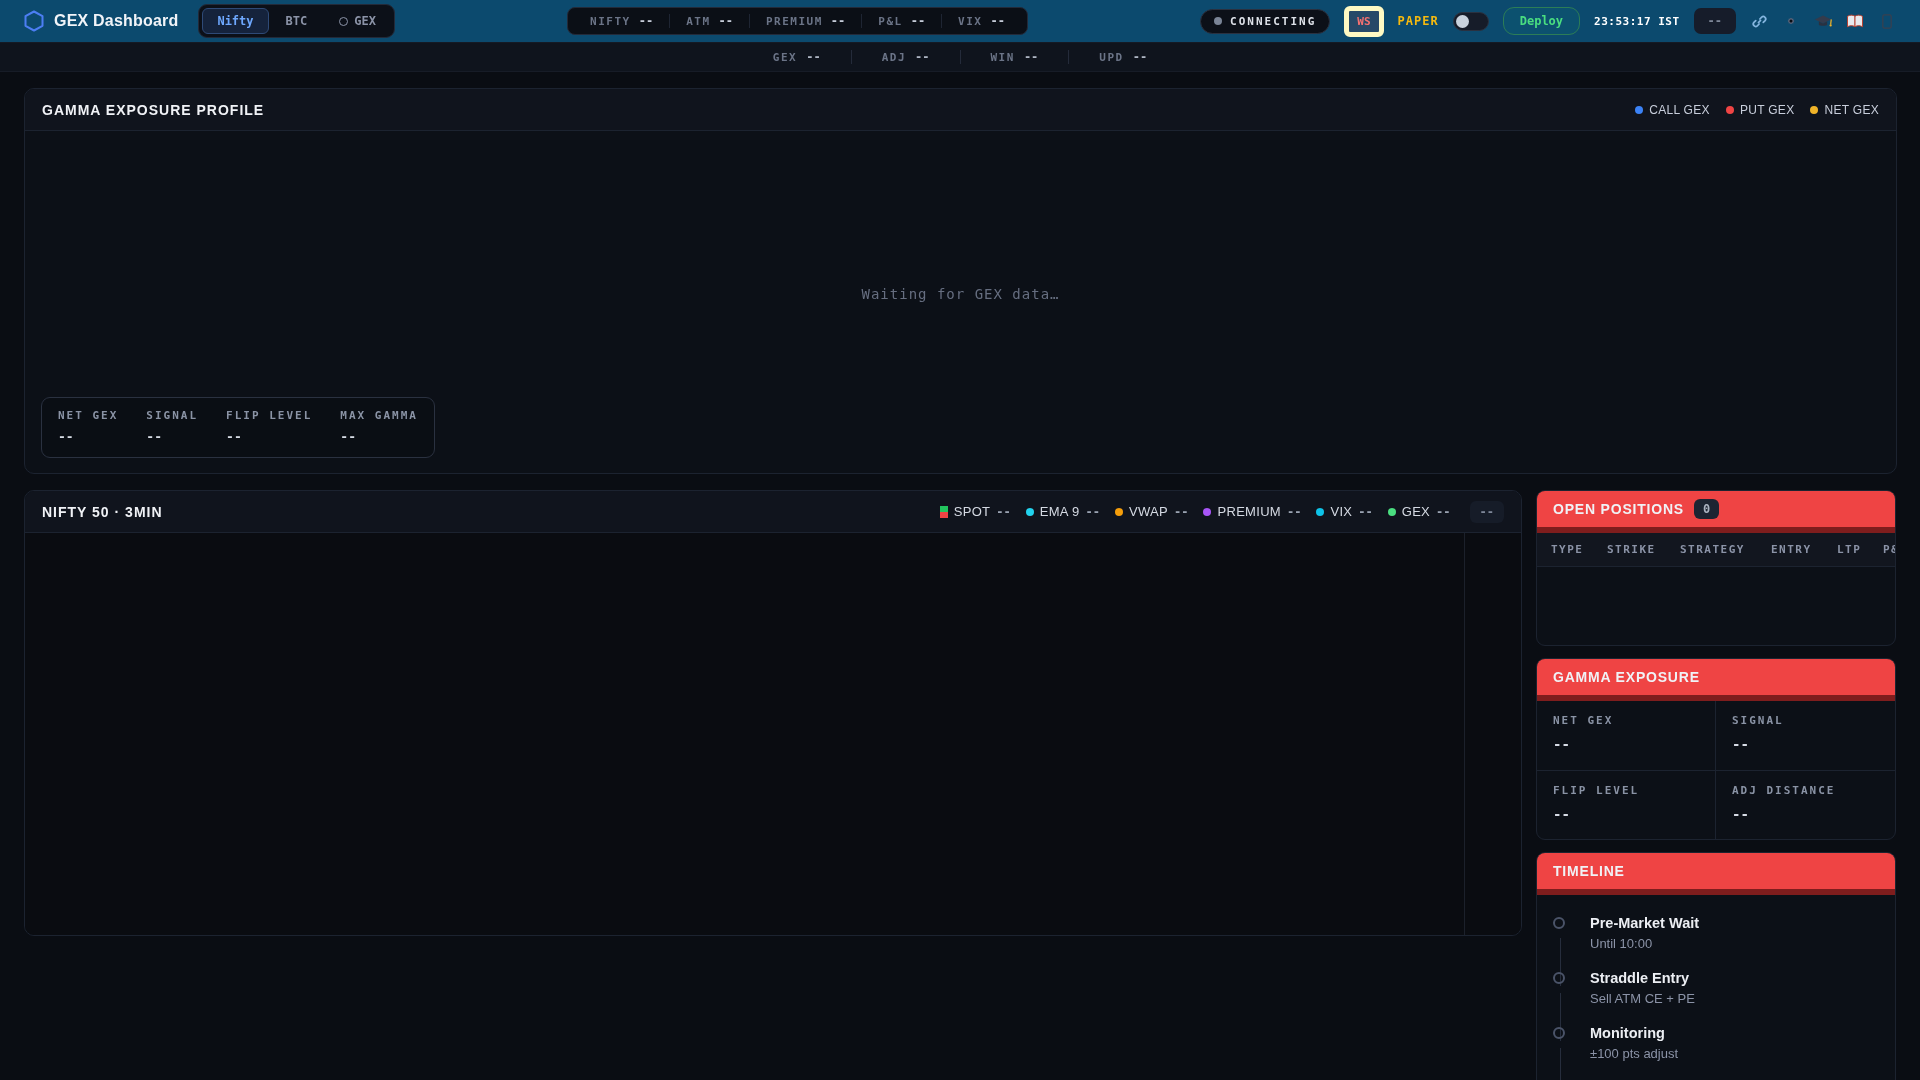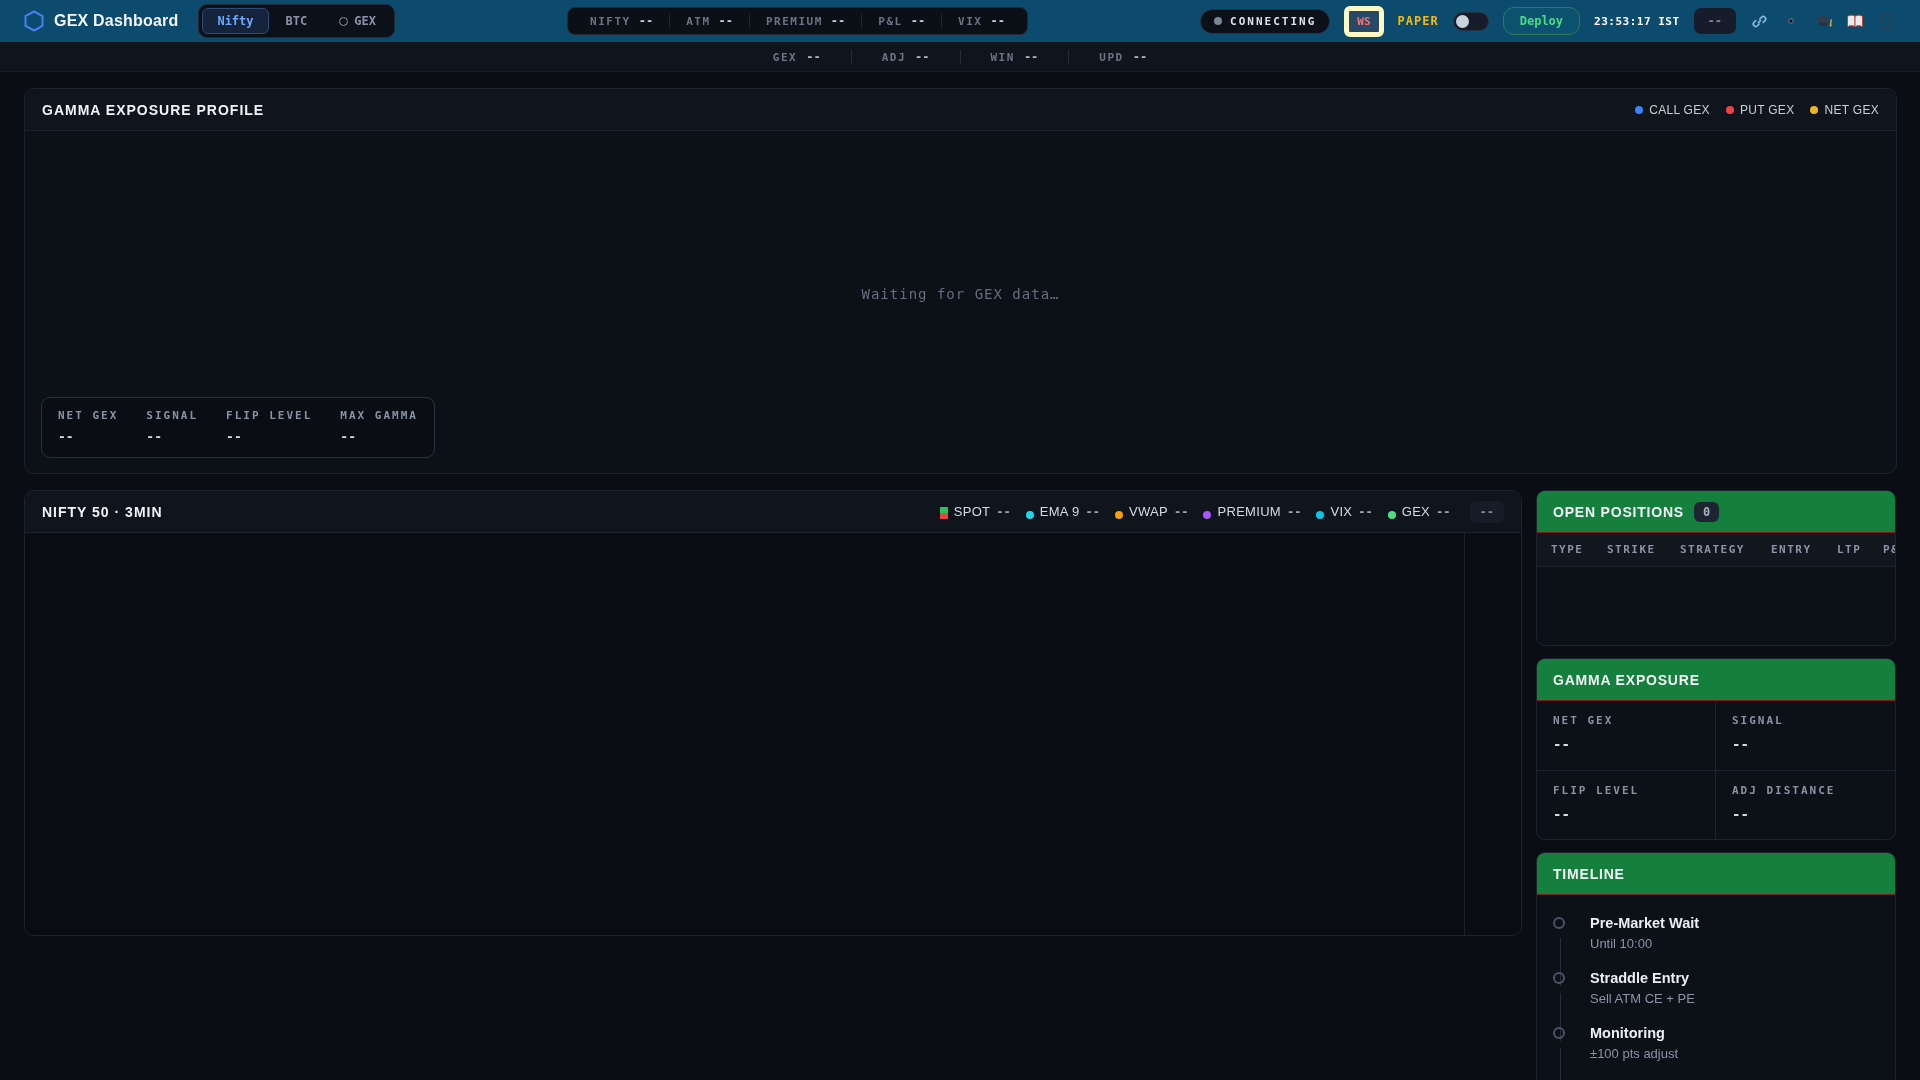--- a/index.html
+++ b/index.html
@@ -106,39 +106,39 @@
   }
   .gex-stat .lbl { font-family:"DejaVu Sans Mono", monospace; font-size:11px; font-weight:bold; letter-spacing:2px; color:#8a93a5; }
   .gex-stat .val { font-family:"DejaVu Sans Mono", monospace; font-size:13px; font-weight:bold; color:#d7dce5; margin-top:7px; }
 
   
   .bottom-row { display:flex; gap:14px; margin-top:16px; }
 
   
   .chart-panel { width:1498px; height:446px; }
   .chart-legend { margin-left:auto; display:flex; align-items:center; gap:15px; }
-  .cleg { display:flex; align-items:flex-end; gap:6px; }
+  .cleg { display:flex; align-items:center; gap:6px; }
   .cleg .leg-label { font-size:13px; color:#d5dae3; }
   .cleg .leg-val { font-family:"DejaVu Sans Mono", monospace; font-size:12px; font-weight:bold; color:#9aa3b2; }
   .candle { width:8px; height:12px; display:flex; flex-direction:column; }
   .candle .c-top { flex:1; }
   .candle .c-bot { flex:1; }
   .chart-badge {
     font-family:"DejaVu Sans Mono", monospace; font-size:12px; font-weight:bold; color:#7e8798;
     background:#161c28; border-radius:6px; padding:4px 10px; margin-left:4px;
   }
   .chart-body { position:relative; height:491px; background:#0a0c11; }
   .axis-v { position:absolute; top:0; right:56px; bottom:36px; width:1px; background:#1c212b; }
   .axis-h { position:absolute; left:0; right:56px; bottom:36px; height:1px; background:#1c212b; }
   .tv-logo { position:absolute; left:10px; bottom:22px; }
 
   
   .sidebar { width:360px; display:flex; flex-direction:column; gap:12px; }
   .card { background:#0c1017; border:1px solid #1c2330; border-radius:9px; overflow:hidden; }
-  .card-head { height:42px; display:flex; align-items:center; gap:10px; padding:0 16px; background:#15803d; border-bottom:1px solid #7f1d1d; }
+  .card-head { height:42px; display:flex; align-items:center; gap:10px; padding:0 16px; background:#ef4444; border-bottom:6px solid #7f1d1d; }
   .card-title { font-size:14px; font-weight:bold; letter-spacing:.8px; color:#f0f2f6; }
   .count-badge {
     font-family:"DejaVu Sans Mono", monospace; font-size:12px; font-weight:bold; color:#aab2c0;
     background:#1d2432; border-radius:6px; padding:3px 9px;
   }
   .positions-card { height:156px; }
   .thead {
     height:34px; display:grid; grid-template-columns:56px 73px 91px 66px 46px 60px;
     align-items:center; padding-left:14px; background:#12161f; border-bottom:1px solid #1c2330;
     white-space:nowrap; overflow:hidden;

